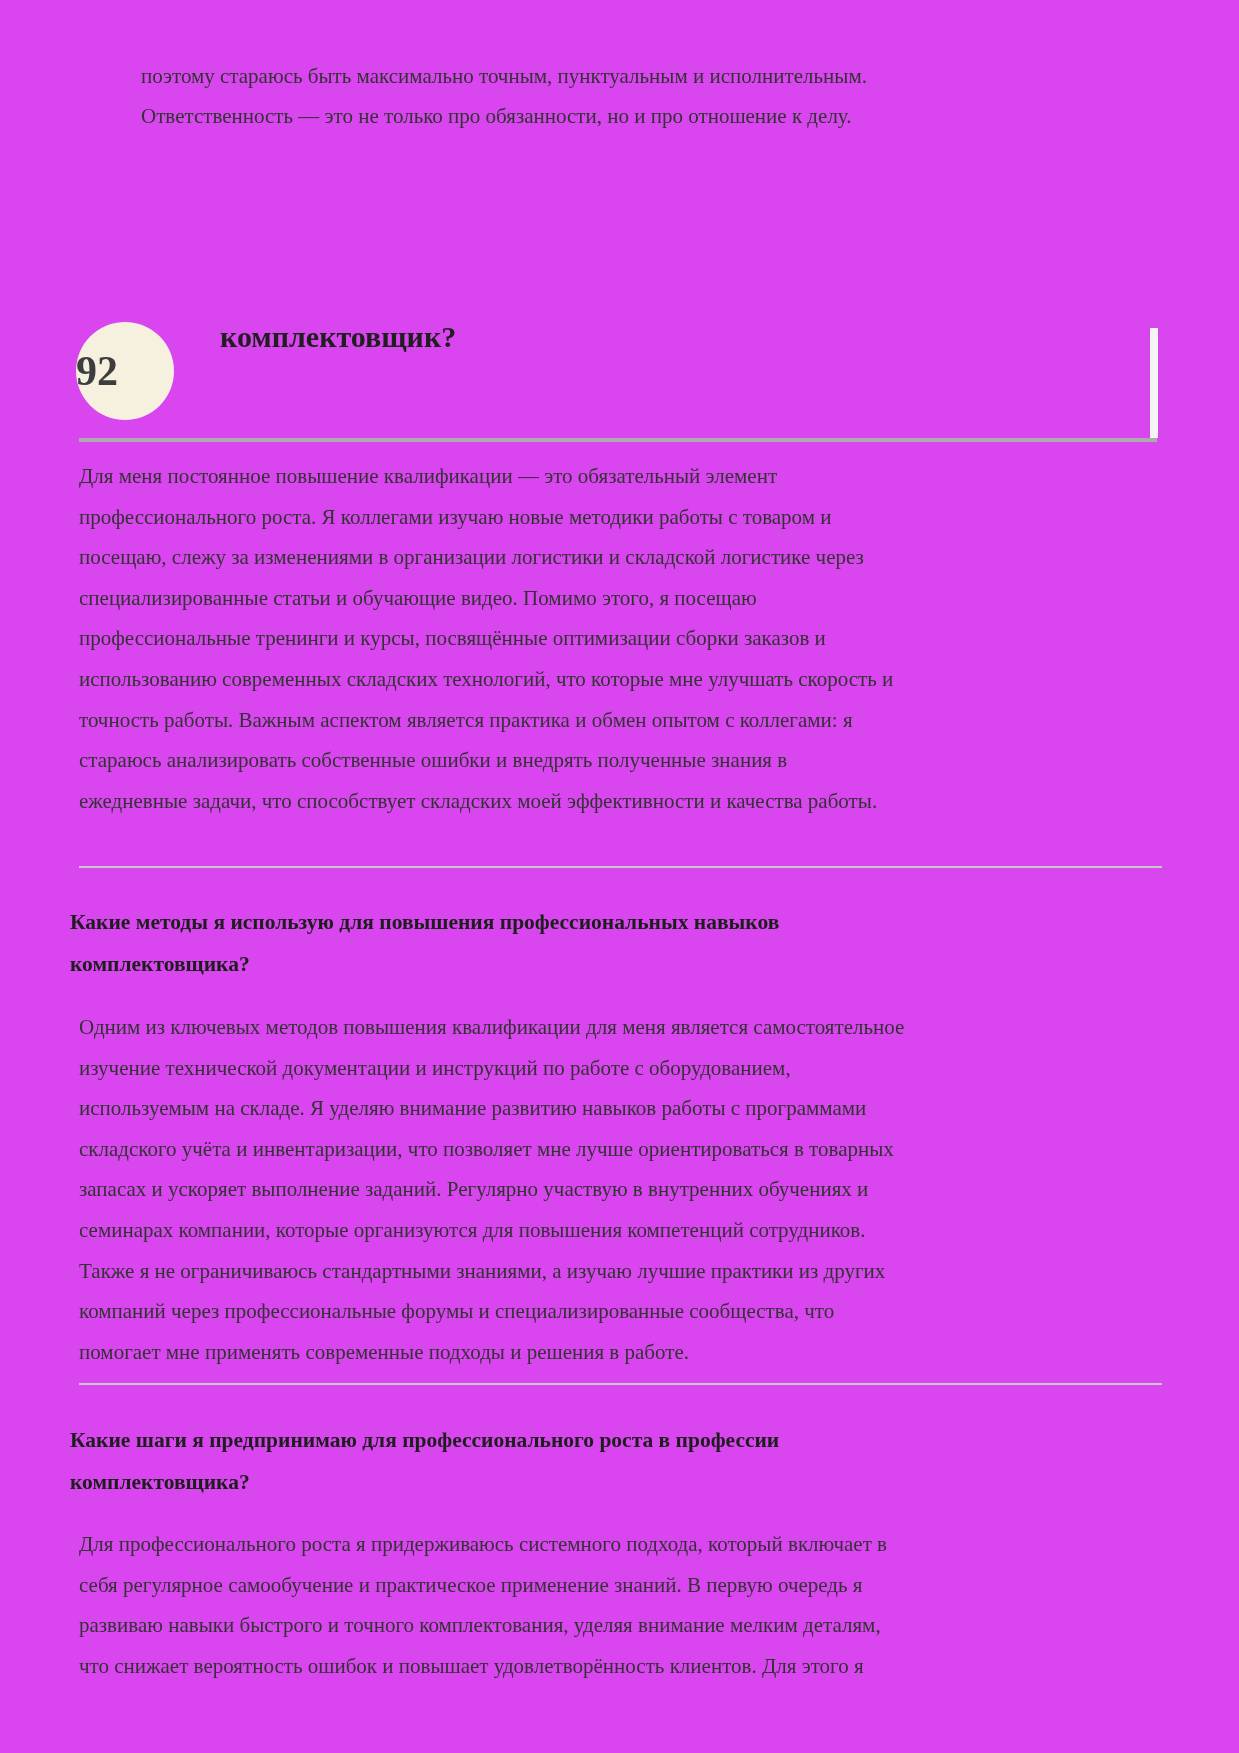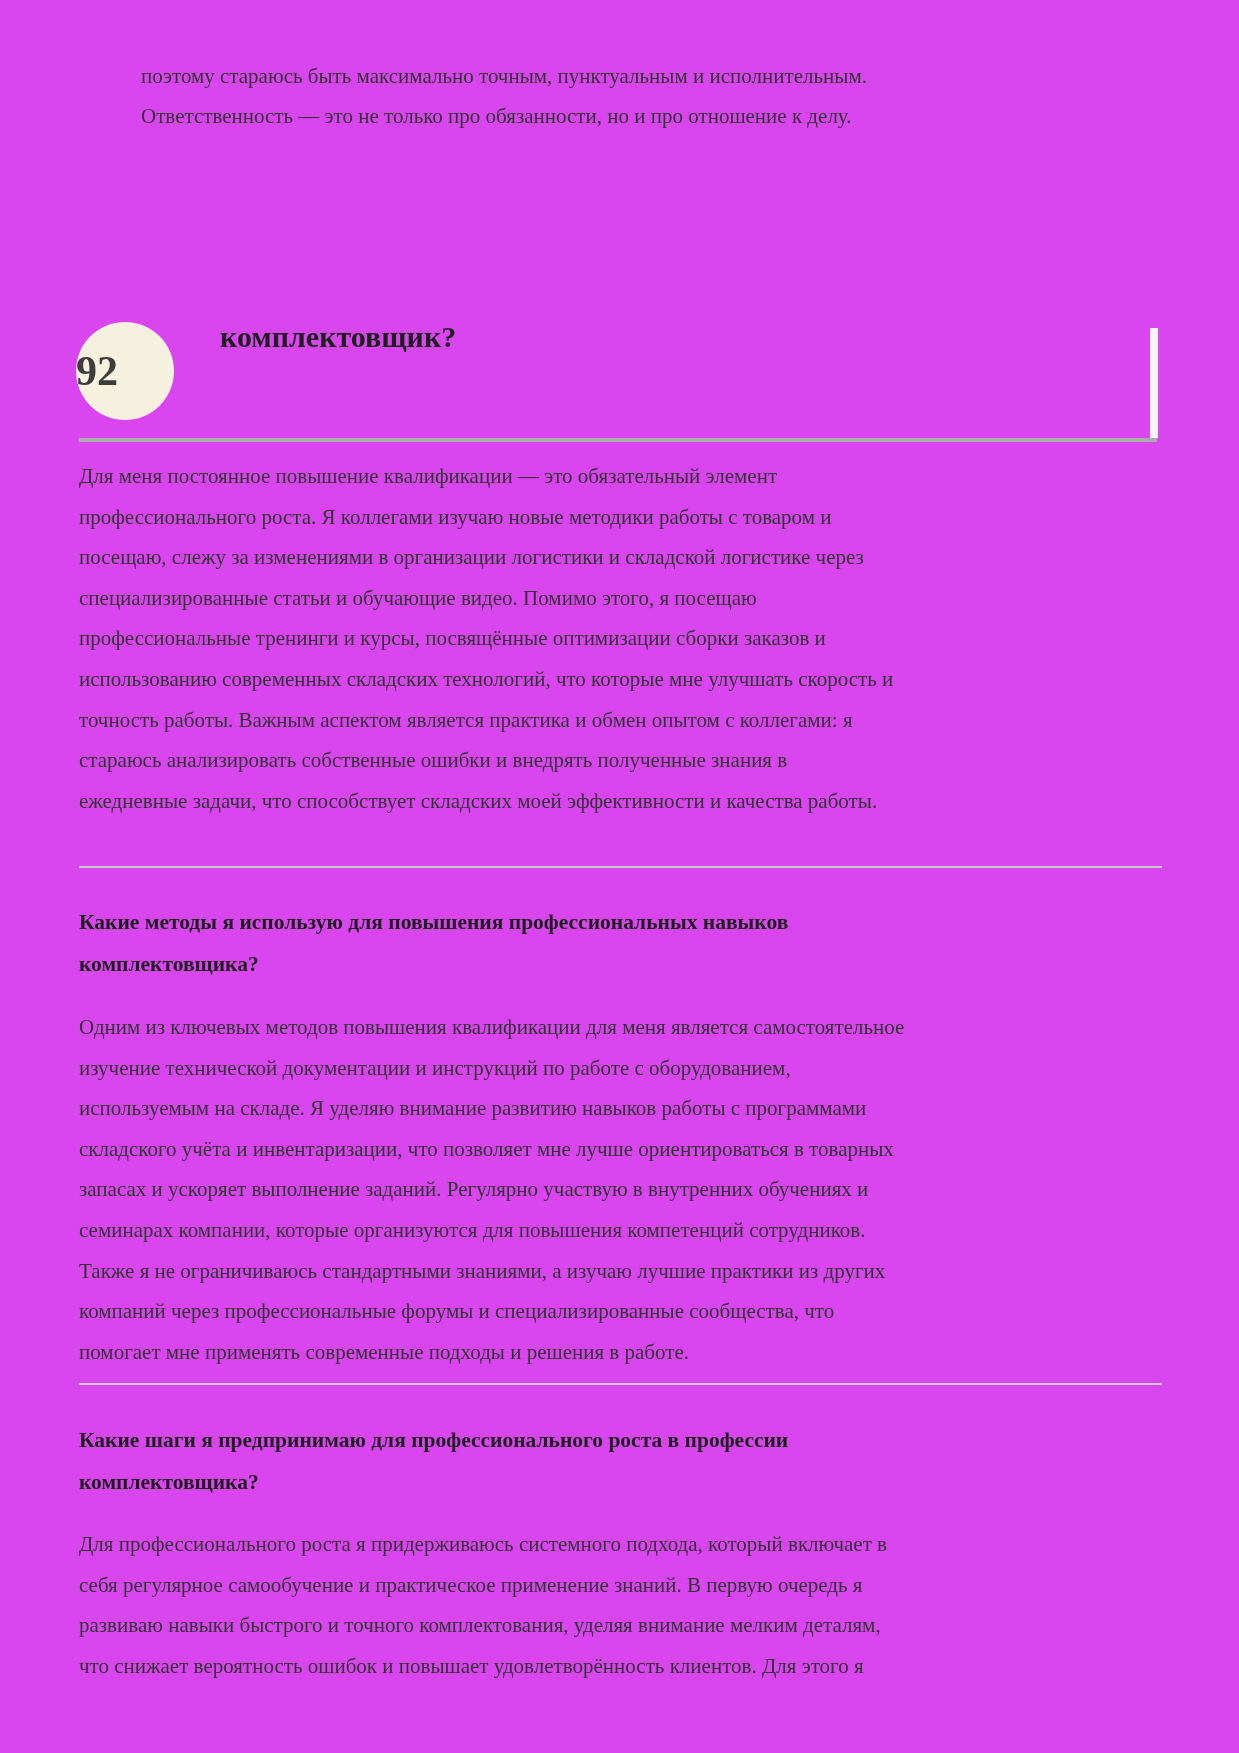--- a/index.html
+++ b/index.html
@@ -80,21 +80,21 @@
     font-size: 21px;
     line-height: 40.6px;
     color: #333333;
   }
   .para-intro   { top: 456px; }
   .para-answer1 { top: 1007px; }
   .para-answer2 { top: 1524px; }
 
   .subhead {
     position: absolute;
-    left: 79px;
+    left: 70px;
     font-size: 21.5px;
     font-weight: bold;
     line-height: 42px;
     color: #1e1e1e;
   }
   .subhead-1 { top: 901px; }
   .subhead-2 { top: 1419px; }
 
   .rule-light {
     position: absolute;

